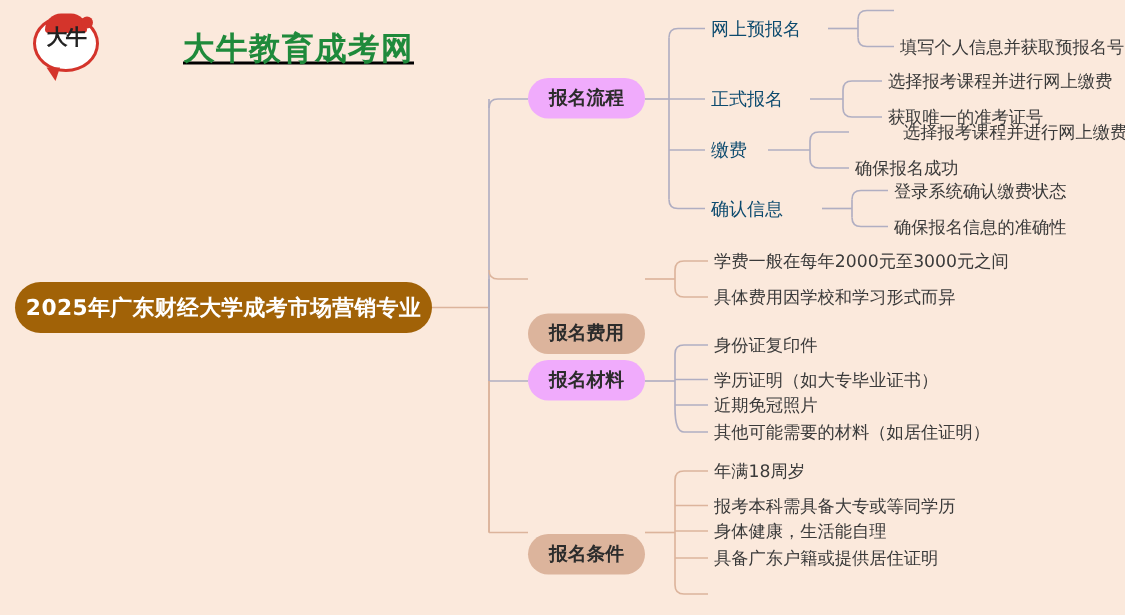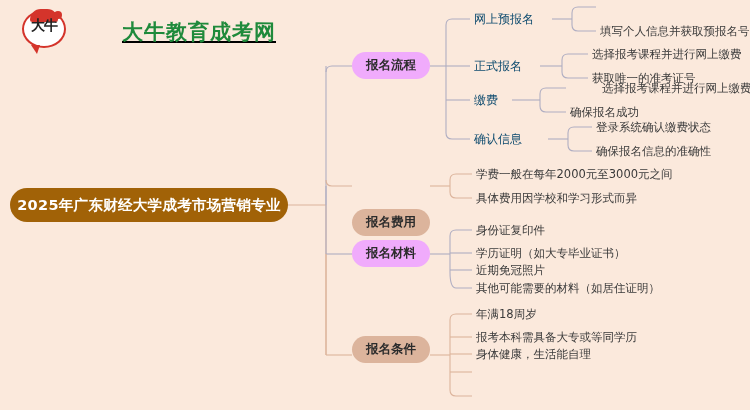--- a/index.html
+++ b/index.html
@@ -273,18 +273,19 @@
   <div class="node pill tan" style="top:184px;margin-top:25px;">报名费用</div>
   <div class="node l3" style="left:476px; top:166px;">学费一般在每年2000元至3000元之间</div>
   <div class="node pill purple" style="top:240px;">报名材料</div>
 
   <div class="node l3" style="left:476px; top:190px;">具体费用因学校和学习形式而异</div>
   <div class="node l3" style="left:476px; top:222px;">身份证复印件</div>
   <div class="node l3" style="left:476px; top:245px;">学历证明（如大专毕业证书）</div>
   <div class="node l3" style="left:476px; top:262px;">近期免冠照片</div>
   <div class="node l3" style="left:476px; top:280px;">其他可能需要的材料（如居住证明）</div>
 
-  <div class="node pill tan" style="top:336px;">报名条件</div>
+  <div class="node pill tan" style="top:356px;">报名条件</div>
   <div class="node l3" style="left:476px; top:306px;">年满18周岁</div>
   <div class="node l3" style="left:476px; top:329px;">报考本科需具备大专或等同学历</div>
   <div class="node l3" style="left:476px; top:346px;">身体健康，生活能自理</div>
+  <div class="node l3" style="left:476px; top:364px;">具备广东户籍或提供居住证明</div>
 
 </div>
 
 </body></html>

